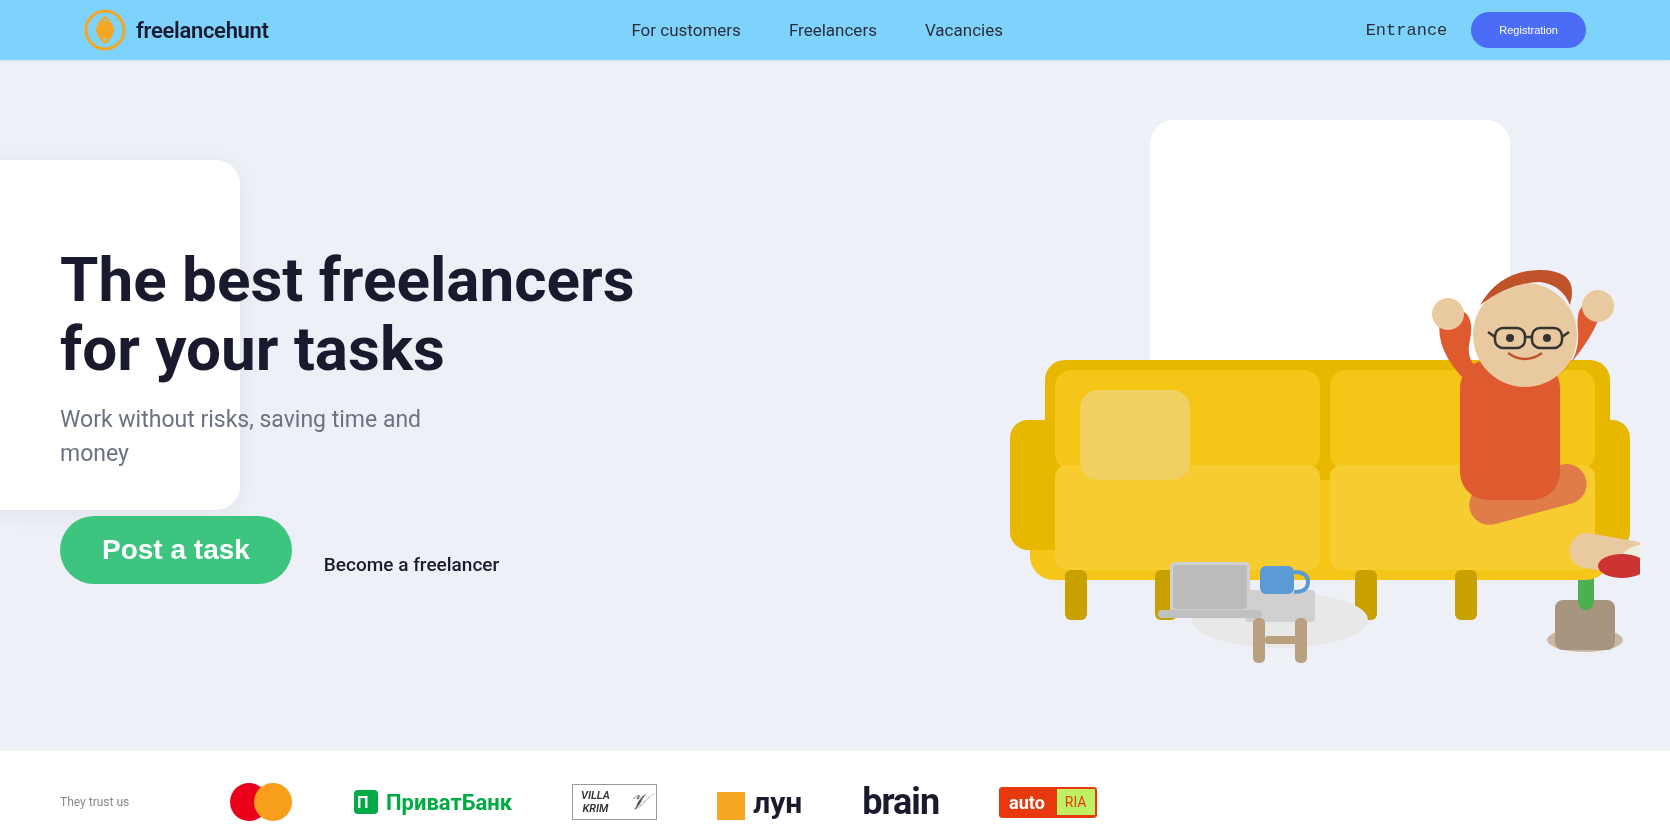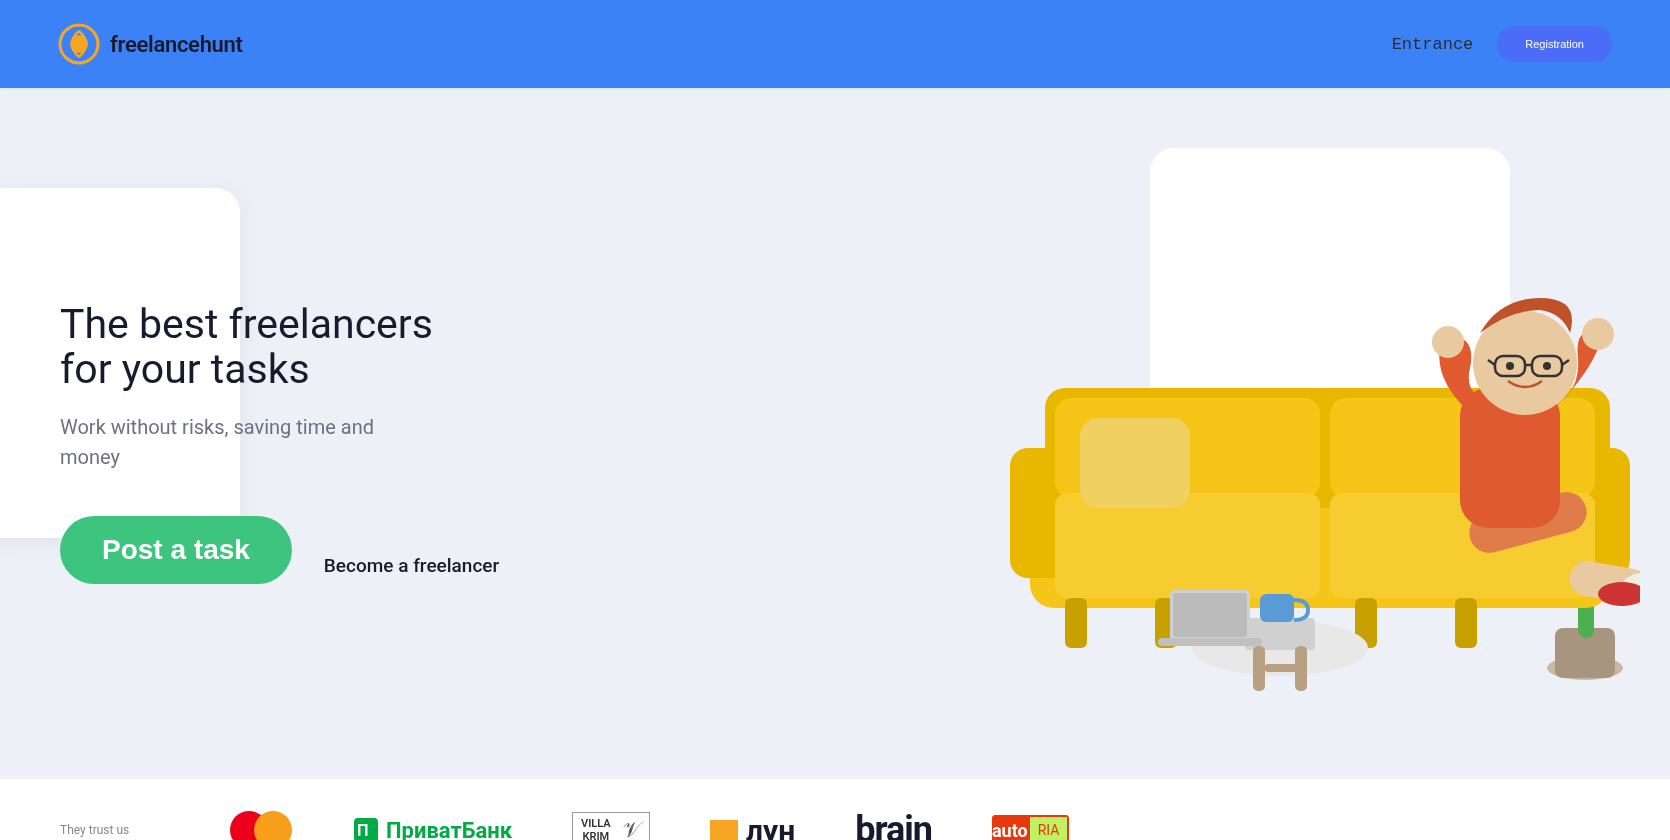--- a/index.html
+++ b/index.html
@@ -3,23 +3,23 @@
   <meta charset="utf-8">
   <style>
     * { margin: 0; padding: 0; box-sizing: border-box; }
     body { font-family: -apple-system, BlinkMacSystemFont, 'Segoe UI', Roboto, sans-serif; background: #fff; overflow-x: hidden; }
 
     
     .navbar {
       display: flex;
       align-items: center;
       justify-content: space-between;
-      padding: 0 58px;
-      height: 88px;
-      background: #3b82f6;
+      padding: 0 84px;
+      height: 60px;
+      background: #7dd3fc;
       box-shadow: 0 1px 4px rgba(0,0,0,0.06);
       position: relative;
       z-index: 10;
     }
     .navbar-left {
       display: flex;
       align-items: center;
       gap: 10px;
     }
     .logo-icon {
@@ -88,30 +88,30 @@
       top: 100px;
       left: -20px;
       width: 260px;
       height: 350px;
       background: #fff;
       border-radius: 24px;
       box-shadow: 0 4px 24px rgba(0,0,0,0.06);
       z-index: 0;
     }
     .hero-title {
-      font-size: 41px;
-      font-weight: 400;
+      font-size: 62px;
+      font-weight: 700;
       color: #1a1a2e;
       line-height: 1.1;
       position: relative;
       z-index: 2;
       margin-bottom: 20px;
     }
     .hero-subtitle {
-      font-size: 20px;
+      font-size: 23px;
       color: #6b7280;
       line-height: 1.5;
       margin-bottom: 44px;
       position: relative;
       z-index: 2;
     }
     .hero-actions {
       display: flex;
       align-items: center;
       gap: 32px;
@@ -228,21 +228,22 @@
     .villa-krim {
       font-size: 13px;
       font-weight: 600;
       color: #333;
       text-align: center;
       line-height: 1.2;
       border: 1.5px solid #999;
       padding: 4px 8px;
       display: flex;
       align-items: flex-end;
-      gap: 12px;
+      gap: 20px;
+      font-style: italic;
     }
 
     
     .lun-logo {
       display: flex;
       align-items: flex-end;
       gap: 8px;
     }
     .lun-square {
       width: 28px;
@@ -269,21 +270,21 @@
       align-items: center;
       background: #e8380d;
       border-radius: 4px;
       overflow: hidden;
     }
     .autoria-auto {
       background: #e8380d;
       color: #fff;
       font-size: 18px;
       font-weight: 700;
-      padding: 5px 0;
+      padding: 5px 10px;
     }
     .autoria-ria {
       background: #bef264;
       color: #e8380d;
       font-size: 14px;
       font-weight: 400;
       padding: 5px 8px;
       border: 2px solid #e8380d;
     }
   </style>
@@ -294,20 +295,25 @@
   <div class="navbar-left">
     <svg class="logo-icon" viewBox="0 0 42 42" fill="none" xmlns="http://www.w3.org/2000/svg">
       <circle cx="21" cy="21" r="19" stroke="#f5a623" stroke-width="3" fill="none"></circle>
       <circle cx="21" cy="21" r="9" fill="#f5a623"></circle>
       <path d="M21 8 Q28 14 28 21 Q28 28 21 34" stroke="#f5a623" stroke-width="2.5" fill="none"></path>
       <path d="M21 8 Q14 14 14 21 Q14 28 21 34" stroke="#f5a623" stroke-width="2.5" fill="none"></path>
     </svg>
     <span class="logo-text">freelancehunt</span>
   </div>
 
+  <div class="navbar-center">
+    <a class="nav-link">For customers</a>
+    <a class="nav-link">Freelancers</a>
+    <a class="nav-link">Vacancies</a>
+  </div>
 
   <div class="navbar-right">
     <a class="entrance-link">Entrance</a>
     <button class="registration-btn">Registration</button>
   </div>
 </nav>
 
 <section class="hero">
   <div class="hero-card-bg"></div>
 

